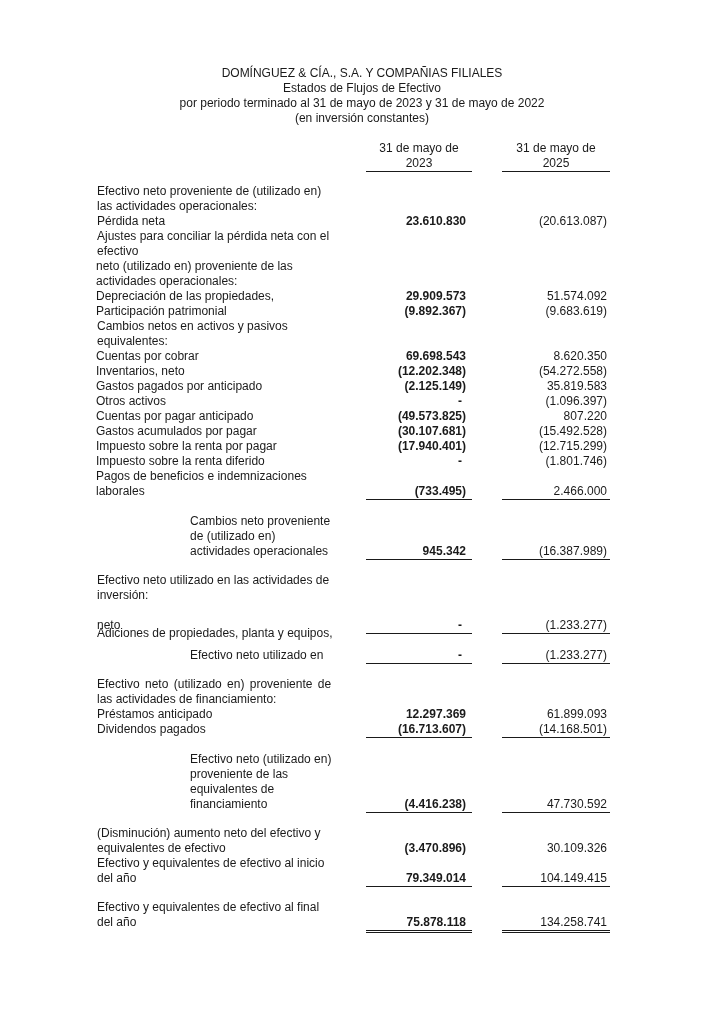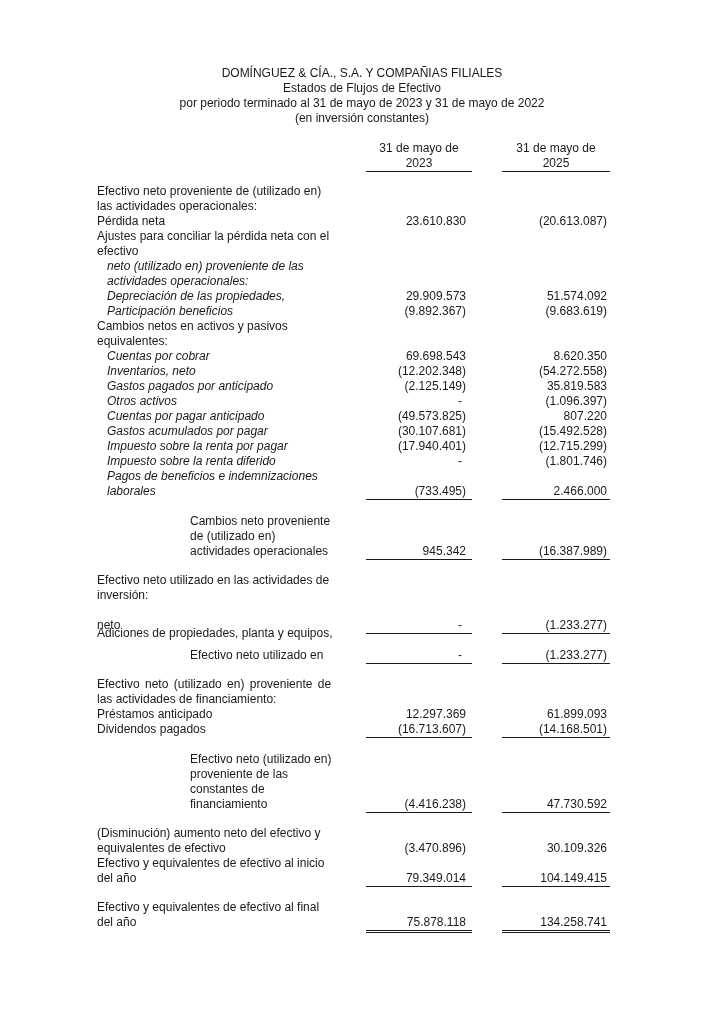--- a/index.html
+++ b/index.html
@@ -1,23 +1,23 @@
 <!DOCTYPE html>
 <html><head>
 <meta charset="utf-8">
 <style>
   html, body { margin: 0; padding: 0; background: #ffffff; }
   body { width: 724px; height: 1024px; position: relative; overflow: hidden;
          font-family: "Liberation Sans", sans-serif; color: #1a1a1a; font-size: 12px; }
   .hdr { position: absolute; left: 0; width: 724px; text-align: center; line-height: 15px; }
   .t { position: absolute; white-space: nowrap; line-height: 15px; }
   .lbl { left: 97px; }
-  .ind { left: 107px; font-style: italic; }
+  .ind { left: 96px; }
   .sub { left: 190px; }
-  .c1 { right: 258px; text-align: left; }
+  .c1 { right: 258px; text-align: left; font-weight: bold; }
   .c2 { right: 117px; text-align: right; }
   .ch { position: absolute; text-align: center; line-height: 15px; }
   .ch1 { left: 366px; width: 106px; }
   .ch2 { left: 502px; width: 108px; }
   .rule { position: absolute; height: 0; border-top: 1.5px solid #1a1a1a; }
   .r1 { left: 366px; width: 106px; }
   .r2 { left: 502px; width: 108px; }
   .dbl { border-top: 3.5px double #1a1a1a; }
 </style>
 </head>
@@ -48,21 +48,21 @@
 
 <div class="t lbl" style="top:229px">Ajustes para conciliar la pérdida neta con el</div>
 <div class="t lbl" style="top:244px">efectivo</div>
 <div class="t ind" style="top:259px">neto (utilizado en) proveniente de las</div>
 <div class="t ind" style="top:274px">actividades operacionales:</div>
 
 <div class="t ind" style="top:289px">Depreciación de las propiedades,</div>
 <div class="t c1" style="top:289px">29.909.573</div>
 <div class="t c2" style="top:289px">51.574.092</div>
 
-<div class="t ind" style="top:304px">Participación beneficios</div>
+<div class="t ind" style="top:304px">Participación patrimonial</div>
 <div class="t c1" style="top:304px">(9.892.367)</div>
 <div class="t c2" style="top:304px">(9.683.619)</div>
 
 <div class="t lbl" style="top:319px">Cambios netos en activos y pasivos</div>
 <div class="t lbl" style="top:334px">equivalentes:</div>
 
 <div>
   <div class="t ind" style="top:349px">Cuentas por cobrar</div>
   <div class="t c1" style="top:349px">69.698.543</div>
   <div class="t c2" style="top:349px">8.620.350</div>
@@ -139,21 +139,21 @@
 <div class="t c1" style="top:707px">12.297.369</div>
 <div class="t c2" style="top:707px">61.899.093</div>
 <div class="t lbl" style="top:722px">Dividendos pagados</div>
 <div class="t c1" style="top:722px">(16.713.607)</div>
 <div class="t c2" style="top:722px">(14.168.501)</div>
 <div class="rule r1" style="top:737px"></div>
 <div class="rule r2" style="top:737px"></div>
 
 <div class="t sub" style="top:752px">Efectivo neto (utilizado en)</div>
 <div class="t sub" style="top:767px">proveniente de las</div>
-<div class="t sub" style="top:782px">constantes de</div>
+<div class="t sub" style="top:782px">equivalentes de</div>
 <div class="t sub" style="top:797px">financiamiento</div>
 <div class="t c1" style="top:797px">(4.416.238)</div>
 <div class="t c2" style="top:797px">47.730.592</div>
 <div class="rule r1" style="top:812px"></div>
 <div class="rule r2" style="top:812px"></div>
 
 <div class="t lbl" style="top:826px">(Disminución) aumento neto del efectivo y</div>
 <div class="t lbl" style="top:841px">equivalentes de efectivo</div>
 <div class="t c1" style="top:841px">(3.470.896)</div>
 <div class="t c2" style="top:841px">30.109.326</div>

